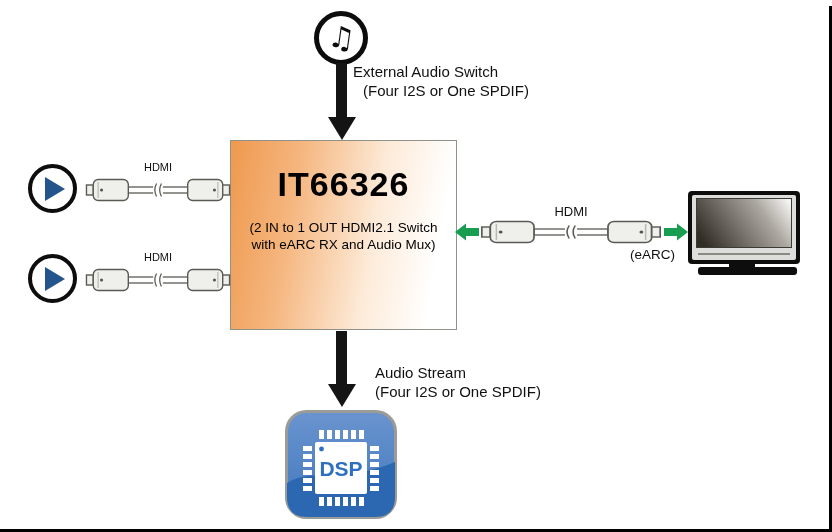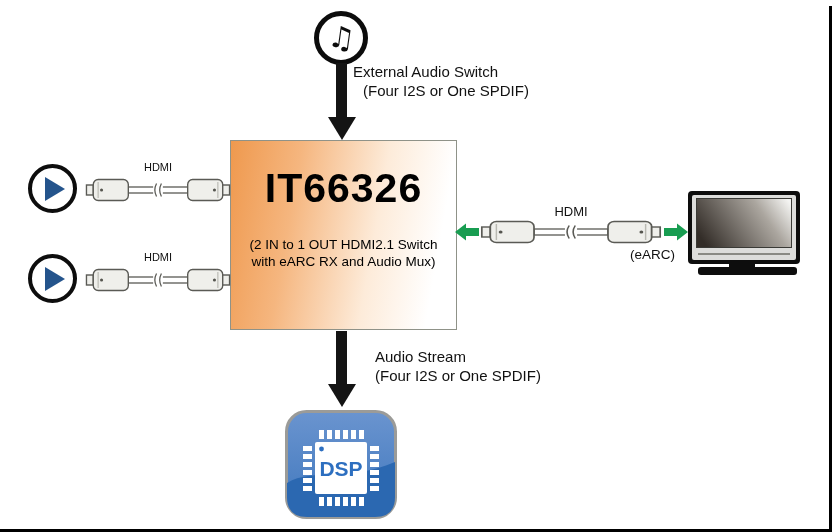--- a/index.html
+++ b/index.html
@@ -25,22 +25,22 @@
   .lbl{font-size:15px;line-height:19px;white-space:nowrap;}
   .lbl .indent{display:block;margin-left:10px;}
   .hdmi-lbl{font-size:11px;text-align:center;white-space:nowrap;}
   .hdmi-lbl-out{font-size:13px;text-align:center;white-space:nowrap;}
   .earc-lbl{font-size:13.5px;white-space:nowrap;}
 
   
   .chip-box{left:230px;top:140px;width:227px;height:190px;border:1.5px solid #8f9288;box-sizing:border-box;
     background:linear-gradient(100deg,#ef994e 0%,#f5b67f 28%,#fdebd9 62%,#ffffff 88%);
     text-align:center;}
-  .chip-title{margin-top:24px;font-size:41px;font-weight:bold;letter-spacing:1px;color:#000;}
-  .chip-sub{margin-top:24px;font-size:13.5px;line-height:17px;color:#000;}
+  .chip-title{margin-top:24px;font-size:34px;font-weight:bold;letter-spacing:1px;color:#000;}
+  .chip-sub{margin-top:15px;font-size:13.5px;line-height:17px;color:#000;}
 
   
   .play-circle{width:41px;height:41px;border:4.5px solid #0d0d0d;border-radius:50%;background:#fff;
     display:flex;align-items:center;justify-content:center;}
   .play-tri{width:0;height:0;border-top:12px solid transparent;border-bottom:12px solid transparent;
     border-left:20px solid #24548c;margin-left:5px;}
 
   
   svg.cable{overflow:visible;}
   .cbody{fill:#efefeb;stroke:#5a5a55;stroke-width:1.4;}
@@ -149,21 +149,21 @@
       <div class="tv-screen"></div>
       <div class="tv-slot"></div>
     </div>
   </div>
   <div class="abs tv-neck"></div>
   <div class="abs tv-base"></div>
 
   <div class="abs arr-shaft" style="left:336px;top:331px;width:11px;height:54px;"></div>
   <div class="abs arr-head" style="left:328px;top:384px;"></div>
   <div class="abs lbl" style="left:375px;top:347px;">
-    <span style="display:block;">Audio Stream</span>
+    <span style="display:block;margin-top:16px;">Audio Stream</span>
     <span style="display:block;">(Four I2S or One SPDIF)</span>
   </div>
 
   <svg class="abs" style="left:284px;top:409px;" width="114" height="111" viewBox="0 0 114 111">
     <defs>
       <linearGradient id="dspGrad" x1="0" y1="0" x2="0" y2="1">
         <stop offset="0" stop-color="#6a94cf"></stop>
         <stop offset="1" stop-color="#3f77bd"></stop>
       </linearGradient>
     </defs>

